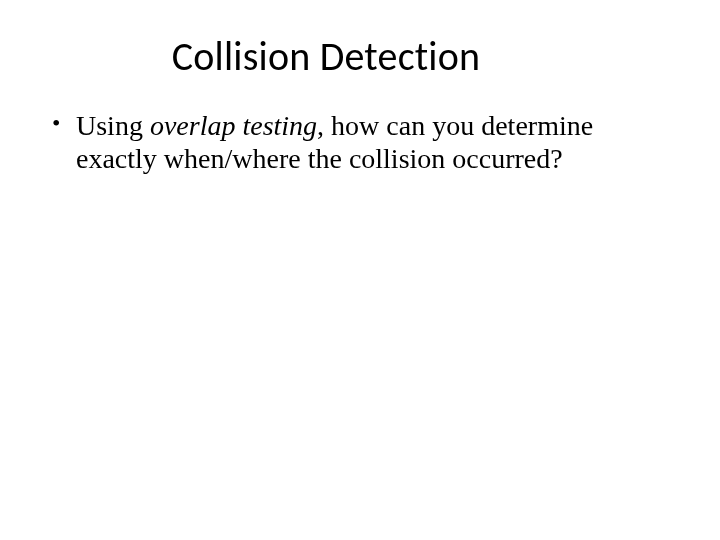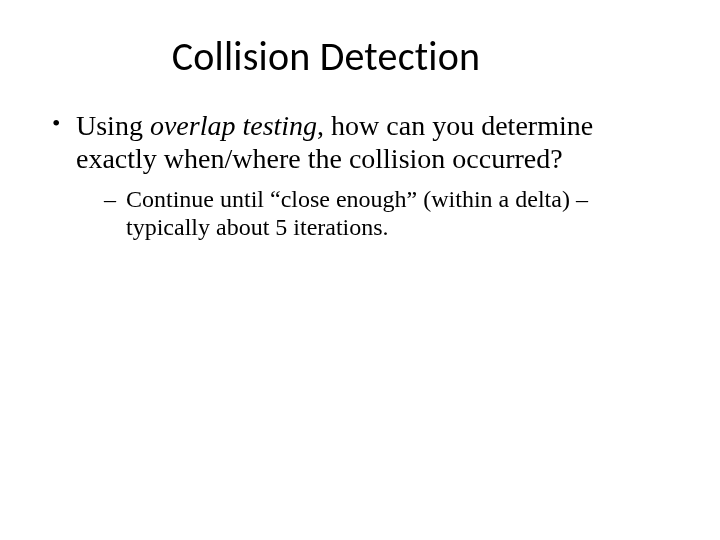--- a/index.html
+++ b/index.html
@@ -68,17 +68,16 @@
 <body>
 
 <div class="slide">
   <h1 class="title">Collision Detection</h1>
 
   <ul class="level1">
     <li>
       <span>Using </span><span class="italic">overlap testing</span><span>, how can you determine exactly when/where the collision occurred?</span>
 
       <ul class="level2">
-        <li>Continue until “close enough” (within a delta) – typically about 5 iterations.</li>
       </ul>
     </li>
   </ul>
 </div>
 
 </body></html>

